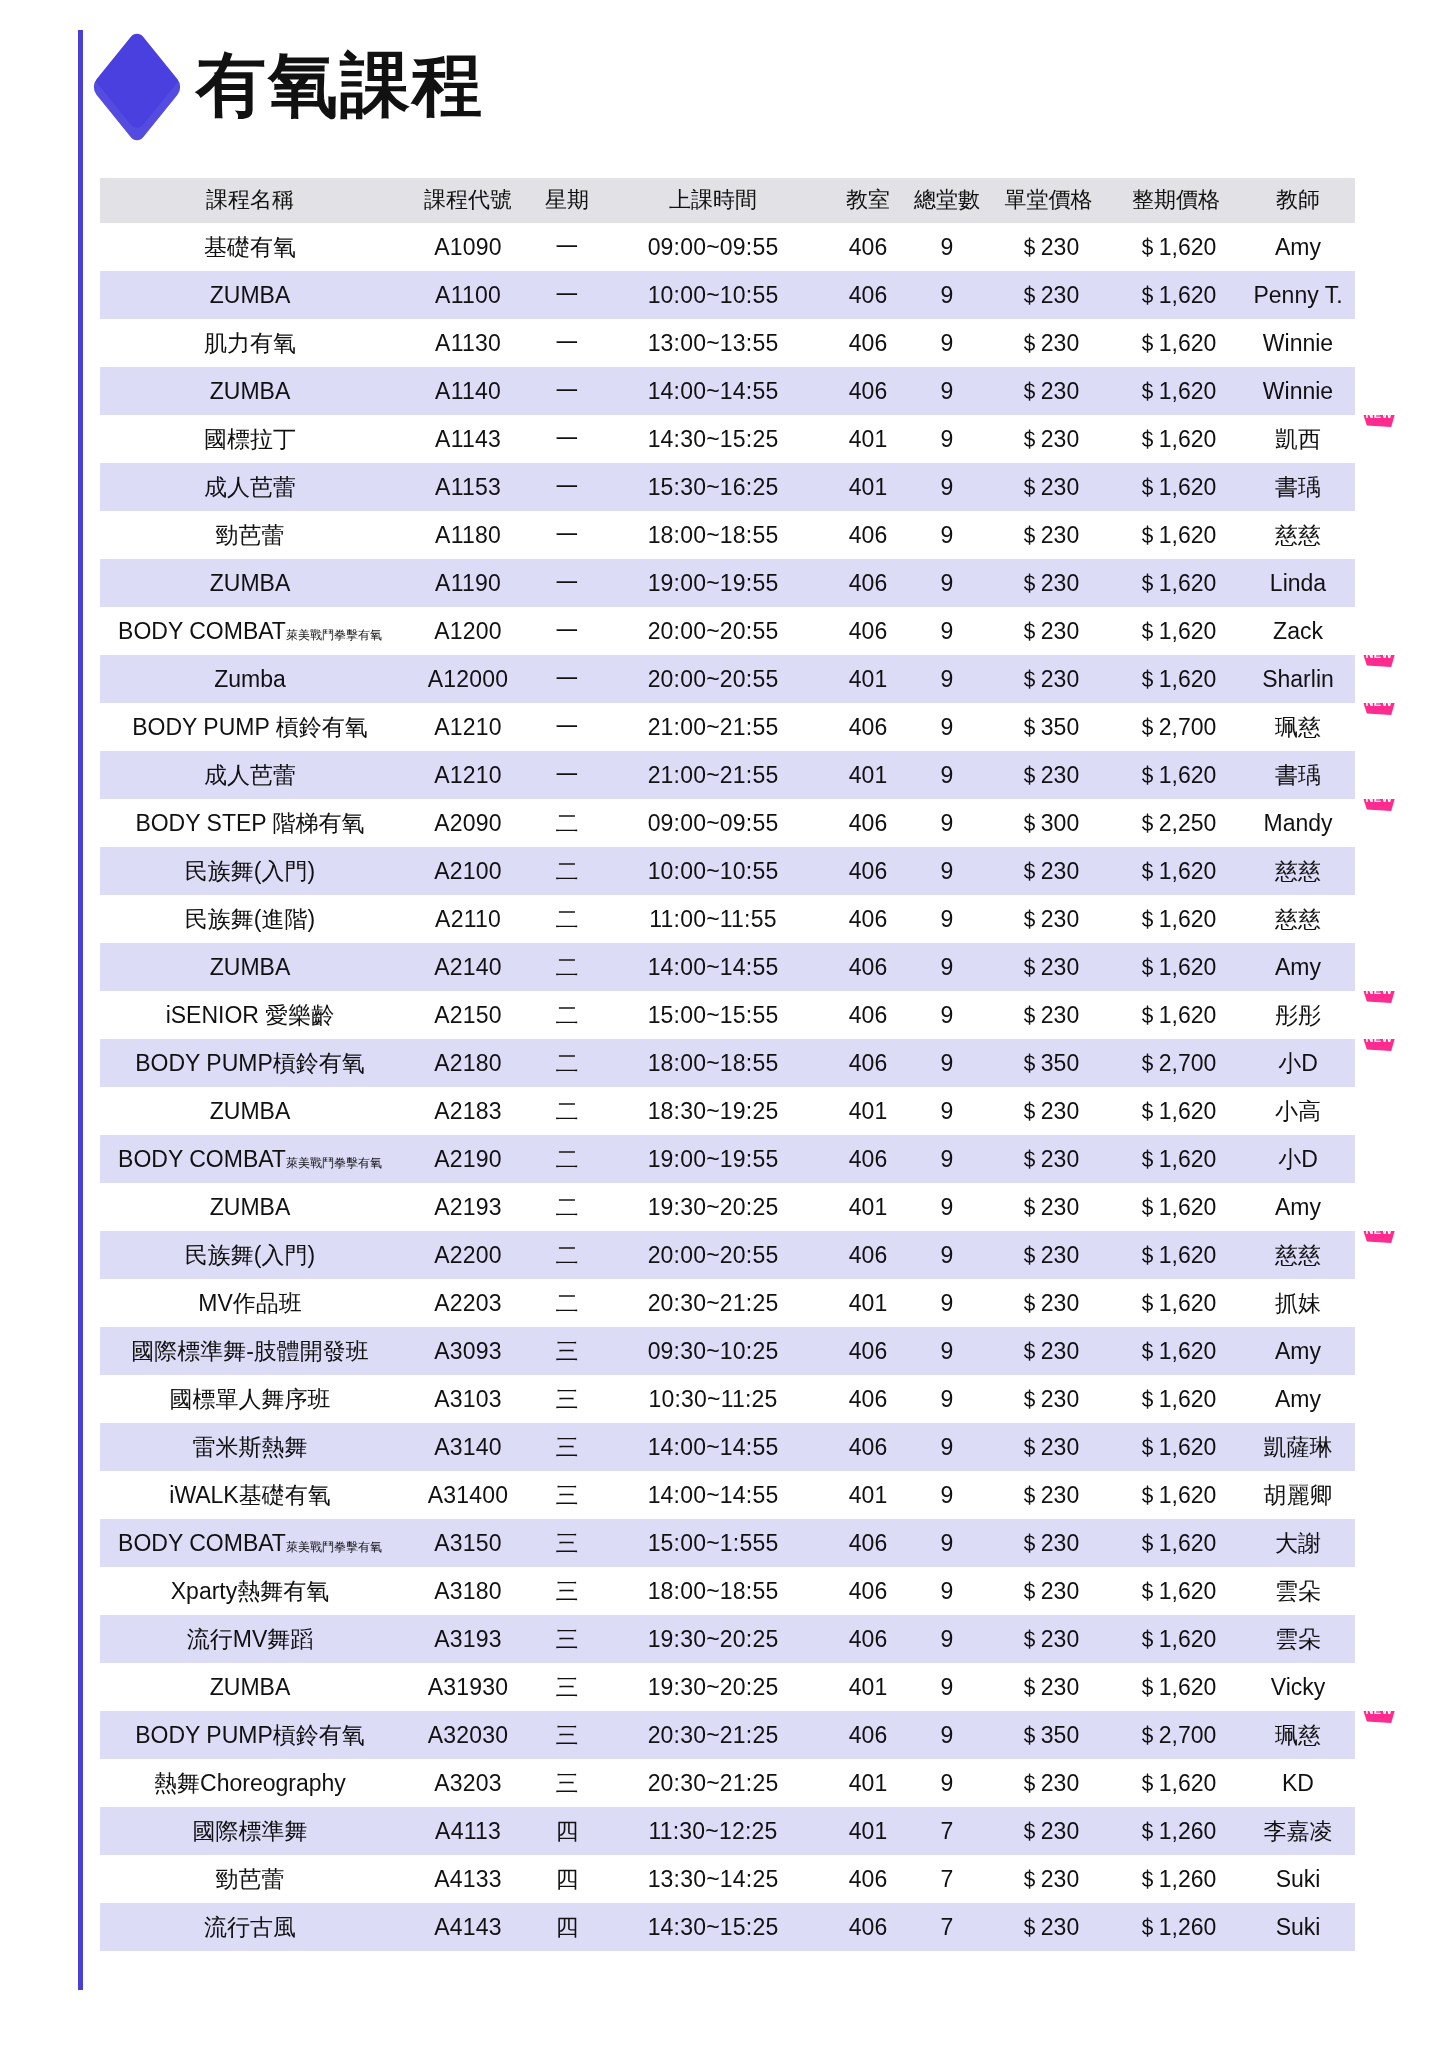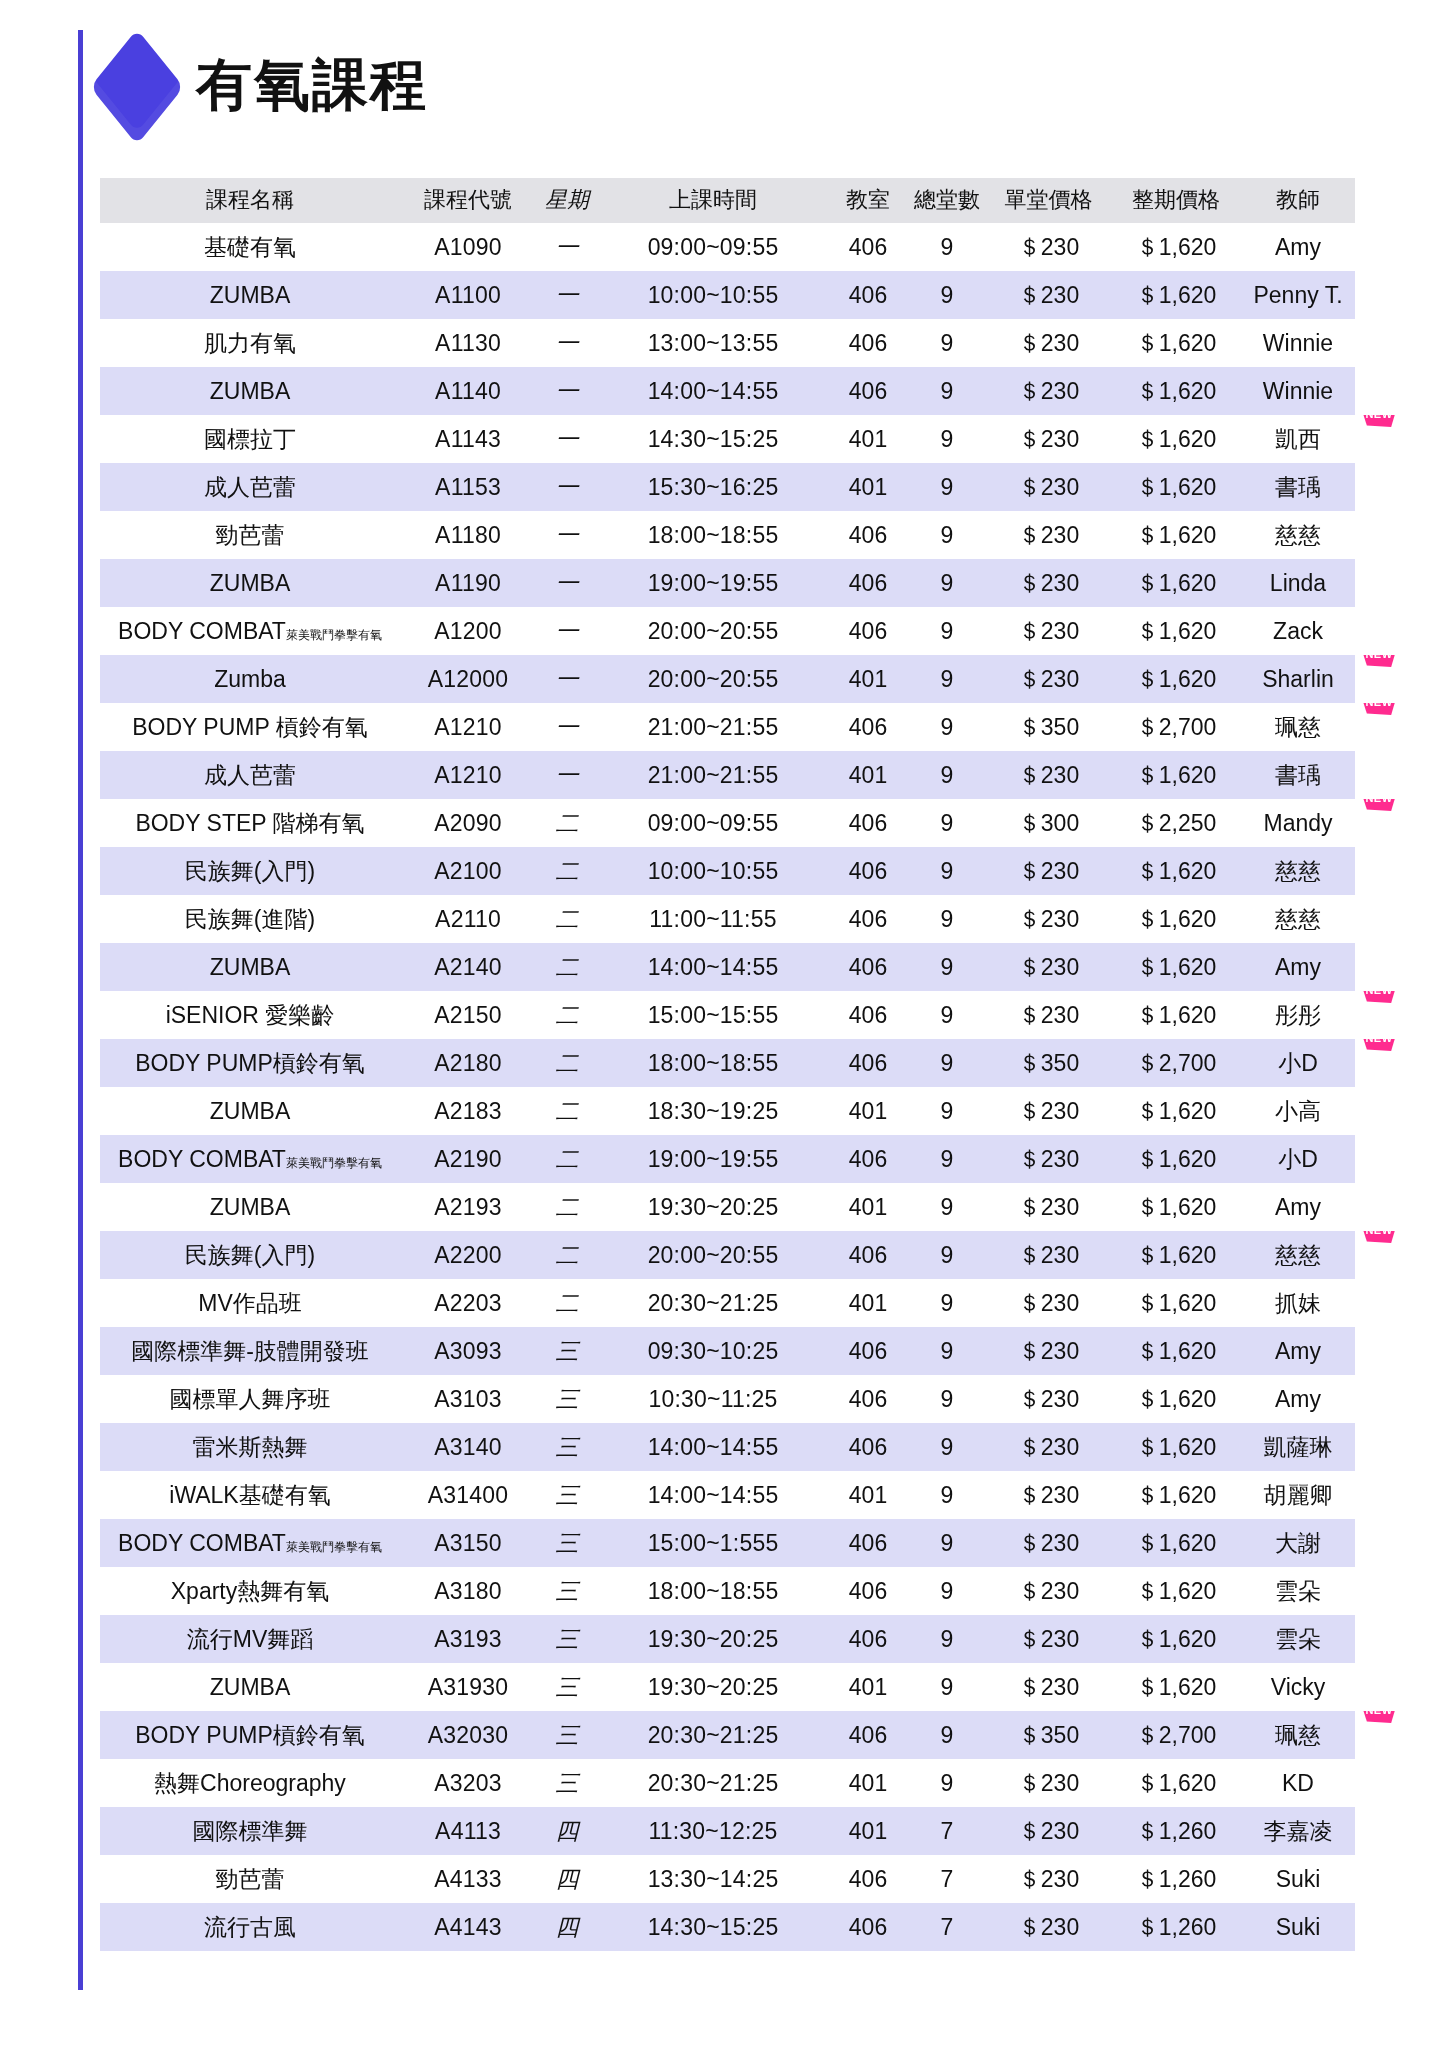--- a/index.html
+++ b/index.html
@@ -33,21 +33,21 @@
   }
   .diamond {
     width: 74px;
     height: 74px;
     background: #4a40e0;
     transform: rotate(45deg) skew(6deg, 6deg);
     border-radius: 10px;
     box-shadow: inset -8px -8px 0 rgba(255,255,255,0.06);
   }
   .title {
-    font-size: 56px;
+    font-size: 70px;
     font-weight: bold;
     letter-spacing: 2px;
     color: #111111;
     line-height: 1;
     padding-bottom: 4px;
   }
   table.schedule {
     position: absolute;
     left: 100px;
     top: 178px;
@@ -71,21 +71,21 @@
     padding: 8px 2px;
     height: 48px;
     border: none;
     white-space: nowrap;
     overflow: hidden;
   }
   tr.alt td { background: #dcdcf7; }
   tr.plain td { background: #ffffff; }
   .c-name   { width: 300px; }
   .c-code   { width: 136px; margin-top: 38px; }
-  .c-day    { width: 62px; font-style: italic;  }
+  .c-day    { width: 62px;  }
   .c-time   { width: 230px; }
   .c-room   { width: 80px;  }
   .c-cnt    { width: 78px;  }
   .c-single { width: 125px; }
   .c-full   { width: 130px; }
   .c-teach  { width: 114px; margin-top: 28px; }
   td.c-name { font-size: 23px; }
   td.c-code, td.c-time { font-size: 22px; letter-spacing: 0.2px; }
   .small-sub { font-size: 12px; }
   .new-badge {

